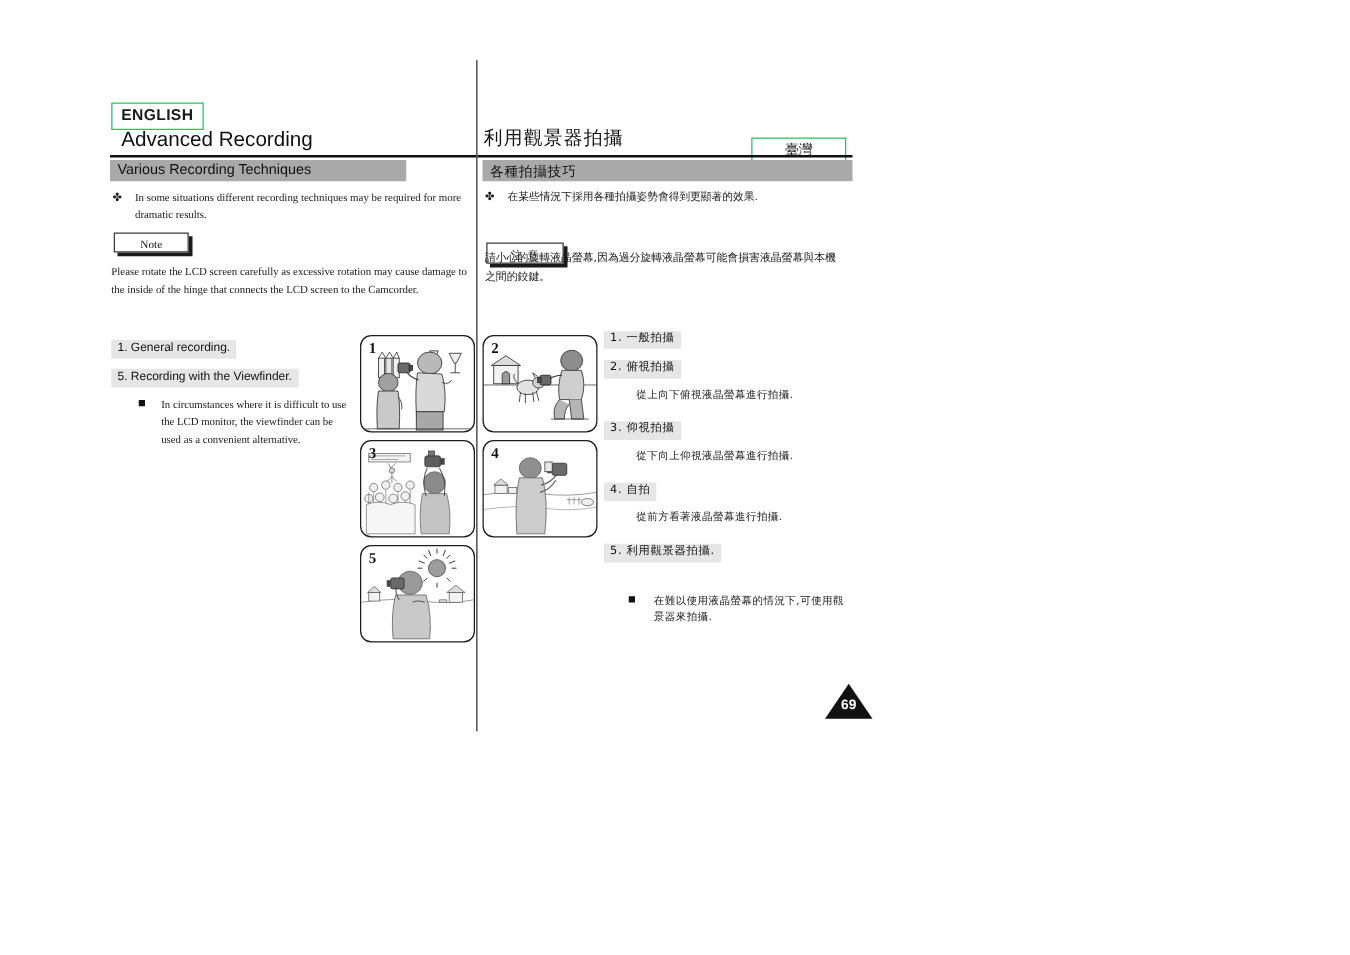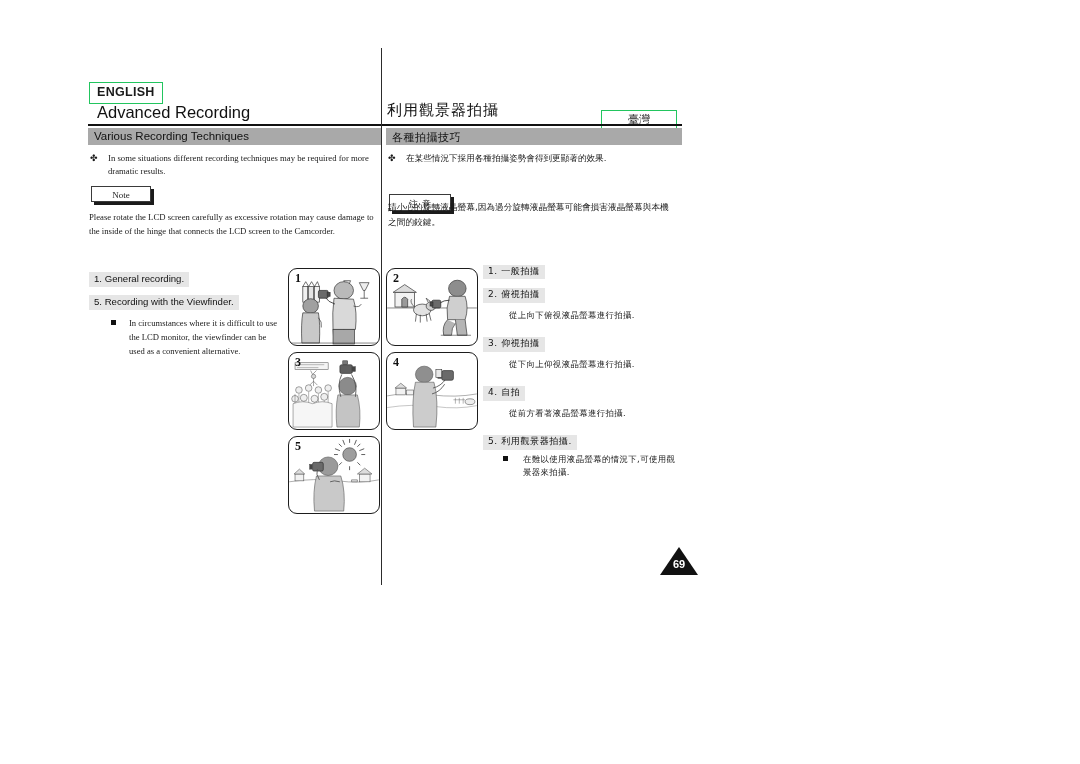--- a/index.html
+++ b/index.html
@@ -89,21 +89,21 @@
   .title-rule-zh { left: 382px; width: 300px; }
 
   
   .section-bar {
     position: absolute;
     top: 128px;
     height: 17px;
     background: #a9a9a9;
     box-sizing: border-box;
   }
-  .section-bar-en { left: 88px; width: 293px; }
+  .section-bar-en { left: 88px; width: 237px; }
   .section-bar-zh { left: 386px; width: 296px; }
   .section-bar span {
     display: block;
     font-family: "Liberation Sans", "DejaVu Sans", sans-serif;
     font-size: 11.5px;
     color: #111;
     padding: 2px 0 0 6px;
     white-space: nowrap;
   }
   .section-bar-zh span {
@@ -209,21 +209,21 @@
   .sub-bullet {
     position: relative;
     font-size: 8.6px;
     line-height: 1.6;
     margin: 7px 0 0 22px;
     padding-left: 18px;
   }
   .num-list-zh .sub-bullet {
     font-family: "DejaVu Sans", sans-serif;
     font-size: 8.4px;
-    margin: 3px 0 0 20px;
+    margin: 24px 0 0 20px;
     padding-left: 20px;
     letter-spacing: 0.4px;
   }
   .sub-bullet .sq {
     position: absolute;
     left: 0;
     top: 3px;
     width: 5px;
     height: 5px;
     background: #111;

